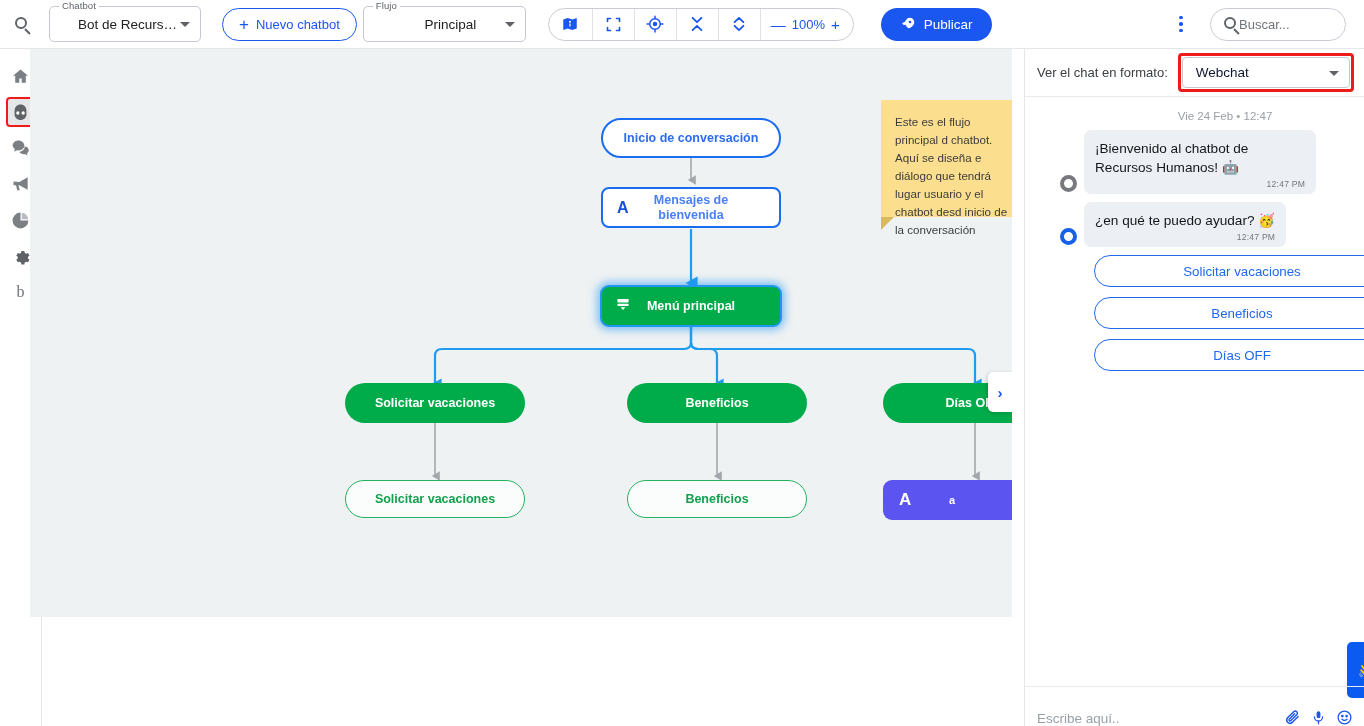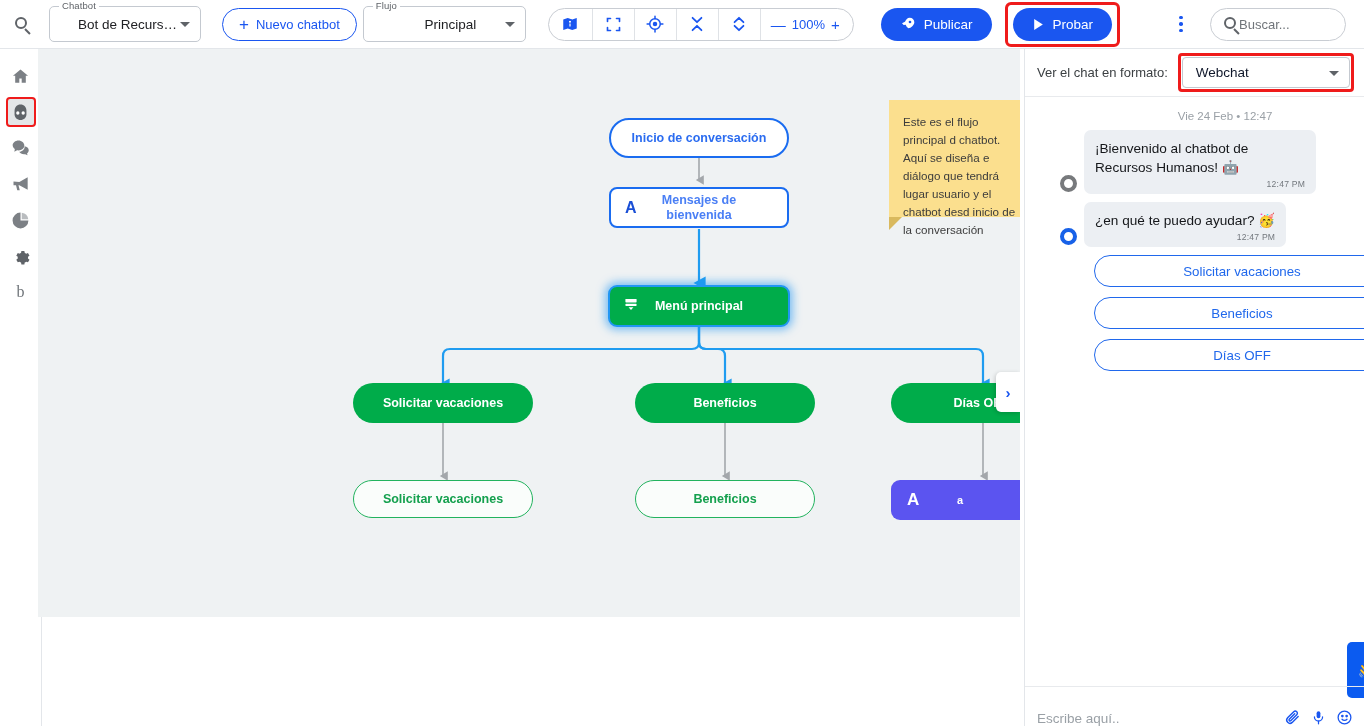--- a/index.html
+++ b/index.html
@@ -102,21 +102,21 @@
   .railitem {
     width: 30px; height: 30px; display: flex; align-items: center; justify-content: center;
     cursor: pointer; border-radius: 4px; color: #6e7378;
   }
   .railitem.active {
     background: #e4e6e8; border: 2.5px solid #ef1b1b; border-radius: 4px;
   }
 
   
   .canvas {
-    position: absolute; left: 38px; top: 49px; width: 982px; height: 568px;
+    position: absolute; left: 30px; top: 49px; width: 982px; height: 568px;
     background: #eff2f3; overflow: hidden;
   }
   .node {
     position: absolute; display: flex; align-items: center; justify-content: center;
     font-size: 12.5px; font-weight: bold; text-align: center; cursor: pointer;
   }
   .n-start {
     background: #fff; border: 2px solid #1a6cf0; border-radius: 22px; color: #2b6cf0;
   }
   .n-white {
@@ -282,28 +282,20 @@
     </div>
 
     <button class="bluebtn" id="publicar-button">
       <svg width="16" height="16" viewBox="0 0 24 24" fill="#fff">
         <path d="M14.5 2.5c4 0 7 3 7 7 0 4-5 9-9 9l-2.5-2.5L8.5 13l-3 .5L3 11l4.5-2.5C9 5 11 2.5 14.5 2.5z"></path>
         <circle cx="15" cy="9" r="2" fill="#1a56f0"></circle>
       </svg>
       <span>Publicar</span>
     </button>
 
-    <div class="probar-wrap">
-      <button class="bluebtn">
-        <svg width="13" height="13" viewBox="0 0 12 12" fill="#fff">
-            <path d="M2 1l8 5-8 5z"></path>
-          </svg>
-        <span>Probar</span>
-      </button>
-    </div>
 
     <div class="kebab">
         <i></i>
         <i></i>
         <i></i>
       </div>
 
     <div class="searchpill">
       <span class="mag">
         <span class="ring"></span>

